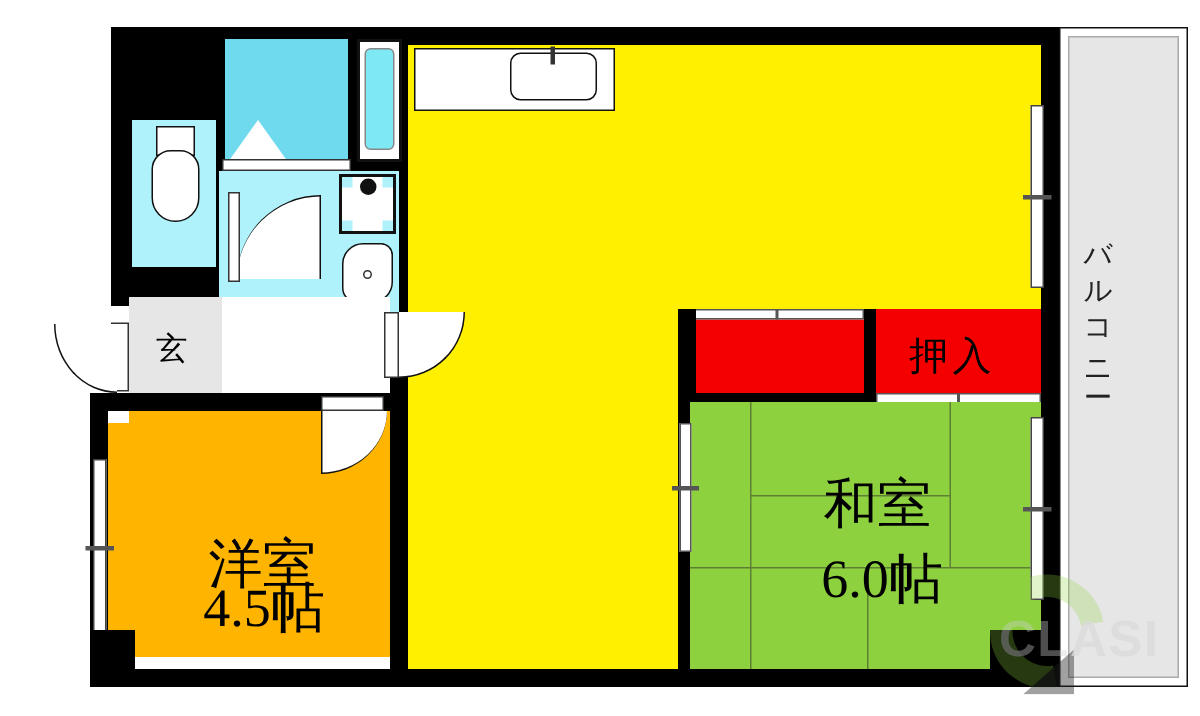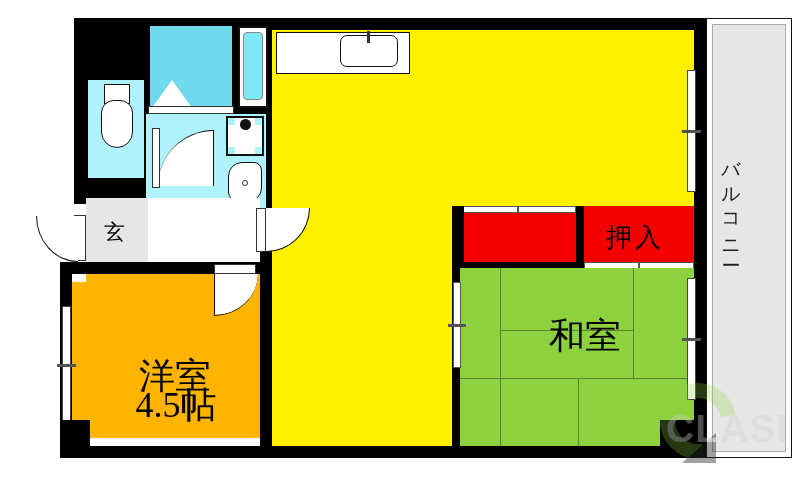--- a/index.html
+++ b/index.html
@@ -39,21 +39,21 @@
   .arc-br{border-bottom-left-radius:100%;}
 
   
   #wm{position:absolute;right:2px;bottom:4px;width:150px;height:92px;
       pointer-events:none;opacity:.5;}
   #wm .cring{position:absolute;left:12px;top:2px;width:76px;height:76px;border-radius:50%;
       border:15px solid #8ed13f;opacity:.55;box-sizing:border-box;
       border-right-color:transparent;transform:rotate(35deg);}
   #wm .ctail{position:absolute;left:34px;top:52px;width:34px;height:30px;background:#222;
       opacity:.85;clip-path:polygon(0 100%,100% 0,100% 100%);}
-  #wm .wtxt{position:absolute;left:18px;top:26px;font-size:39px;font-weight:bold;
+  #wm .wtxt{position:absolute;left:18px;top:26px;font-size:34px;font-weight:bold;
       letter-spacing:1px;color:#cfcfcf;opacity:.75;
       font-family:"Liberation Sans",sans-serif;}
 </style>
 </head>
 <body>
 
 <div id="plan">
 
   <div class="abs wht" style="left:706px;top:18px;width:86px;height:440px;border:1.6px solid #111;"></div>
   <div class="abs gry" style="left:712px;top:24px;width:74px;height:428px;border:1px solid #aaa;"></div>
@@ -151,20 +151,21 @@
   <div class="abs grn" style="left:460px;top:268px;width:234px;height:178px;"></div>
   <div class="abs grn" style="left:460px;top:278px;width:234px;height:168px;"></div>
 
   <div class="thinline" style="left:500px;top:268px;width:1.4px;height:178px;background:#5f7f35;"></div>
   <div class="thinline" style="left:633px;top:268px;width:1.4px;height:110px;background:#5f7f35;"></div>
   <div class="thinline" style="left:500px;top:330px;width:134px;height:1.4px;background:#5f7f35;"></div>
   <div class="thinline" style="left:460px;top:378px;width:234px;height:1.4px;background:#5f7f35;"></div>
   <div class="thinline" style="left:578px;top:378px;width:1.4px;height:68px;background:#5f7f35;"></div>
 
   <div class="lbl lbl-room" style="left:530px;top:312px;width:110px;">和室</div>
+  <div class="lbl lbl-room" style="left:524px;top:362px;width:128px;">6.0帖</div>
 
   <div class="abs wht" style="left:453px;top:282px;width:8px;height:86px;border:1px solid #555;"></div>
   <div class="thinline" style="left:448px;top:324px;width:18px;height:2.5px;"></div>
 
   <div class="abs wht" style="left:687px;top:278px;width:9px;height:122px;border:1px solid #444;"></div>
   <div class="thinline" style="left:682px;top:338px;width:19px;height:2.5px;"></div>
 
   <div class="abs wht" style="left:687px;top:70px;width:9px;height:122px;border:1px solid #444;"></div>
   <div class="thinline" style="left:682px;top:130px;width:19px;height:2.5px;"></div>
 

